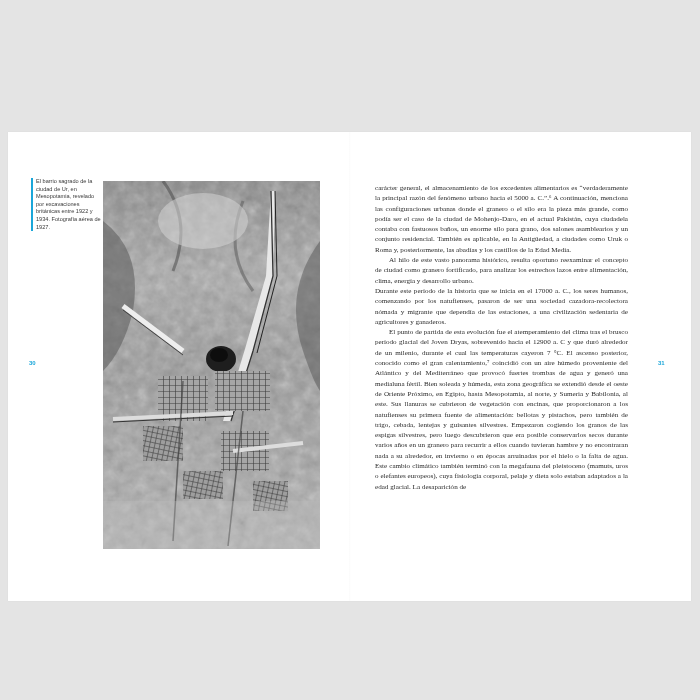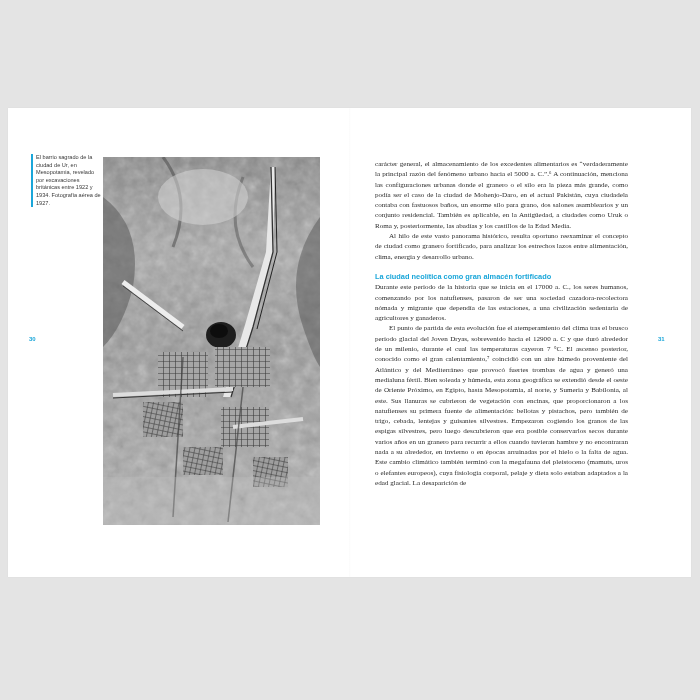--- a/index.html
+++ b/index.html
@@ -1,21 +1,21 @@
 <!DOCTYPE html>
 <html><head>
 <meta charset="utf-8">
 <style>
   html, body { margin:0; padding:0; }
   body {
     width:700px; height:700px; background:#e4e4e4; position:relative; overflow:hidden;
     font-family:"Liberation Serif", serif;
   }
   .spread {
-    position:absolute; left:8px; top:108px; width:683px; height:469px;
+    position:absolute; left:8px; top:132px; width:683px; height:469px;
     background:#ffffff;
     box-shadow: 0 0 1px rgba(0,0,0,0.08);
   }
   .gutter {
     position:absolute; left:341px; top:0; width:2px; height:469px;
     background:linear-gradient(to right, rgba(0,0,0,0.02), rgba(0,0,0,0));
   }
   .caption {
     position:absolute; left:23px; top:46px; width:66px;
     border-left:2px solid #1aa6d9; padding-left:3px;
@@ -111,19 +111,18 @@
 
       <rect x="0" y="320" width="217" height="48" fill="#bdbdbd" opacity="0.35"></rect>
     </svg>
   </div>
 
   <div class="folio left">30</div>
 
   <div class="textcol">
     <p>carácter general, el almacenamiento de los excedentes alimentarios es “verdaderamente la principal razón del fenómeno urbano hacia el 5000 a. C.”.⁶ A continuación, menciona las configuraciones urbanas donde el granero o el silo era la pieza más grande, como podía ser el caso de la ciudad de Mohenjo-Daro, en el actual Pakistán, cuya ciudadela contaba con fastuosos baños, un enorme silo para grano, dos salones asamblearios y un conjunto residencial. También es aplicable, en la Antigüedad, a ciudades como Uruk o Roma y, posteriormente, las abadías y los castillos de la Edad Media.</p>
     <p class="indent">Al hilo de este vasto panorama histórico, resulta oportuno reexaminar el concepto de ciudad como granero fortificado, para analizar los estrechos lazos entre alimentación, clima, energía y desarrollo urbano.</p>
-    <div class="heading">La ciudad neolítica como gran almacén fortificado</div>
     <p>Durante este período de la historia que se inicia en el 17000 a. C., los seres humanos, comenzando por los natufienses, pasaron de ser una sociedad cazadora-recolectora nómada y migrante que dependía de las estaciones, a una civilización sedentaria de agricultores y ganaderos.</p>
     <p class="indent">El punto de partida de esta evolución fue el atemperamiento del clima tras el brusco período glacial del Joven Dryas, sobrevenido hacia el 12900 a. C y que duró alrededor de un milenio, durante el cual las temperaturas cayeron 7 °C. El ascenso posterior, conocido como el gran calentamiento,⁷ coincidió con un aire húmedo proveniente del Atlántico y del Mediterráneo que provocó fuertes trombas de agua y generó una medialuna fértil. Bien soleada y húmeda, esta zona geográfica se extendió desde el oeste de Oriente Próximo, en Egipto, hasta Mesopotamia, al norte, y Sumeria y Babilonia, al este. Sus llanuras se cubrieron de vegetación con encinas, que proporcionaron a los natufienses su primera fuente de alimentación: bellotas y pistachos, pero también de trigo, cebada, lentejas y guisantes silvestres. Empezaron cogiendo los granos de las espigas silvestres, pero luego descubrieron que era posible conservarlos secos durante varios años en un granero para recurrir a ellos cuando tuvieran hambre y no encontraran nada a su alrededor, en invierno o en épocas arruinadas por el hielo o la falta de agua. Este cambio climático también terminó con la megafauna del pleistoceno (mamuts, uros o elefantes europeos), cuya fisiología corporal, pelaje y dieta solo estaban adaptados a la edad glacial. La desaparición de</p>
   </div>
 
   <div class="folio right">31</div>
 </div>
 
 </body></html>

